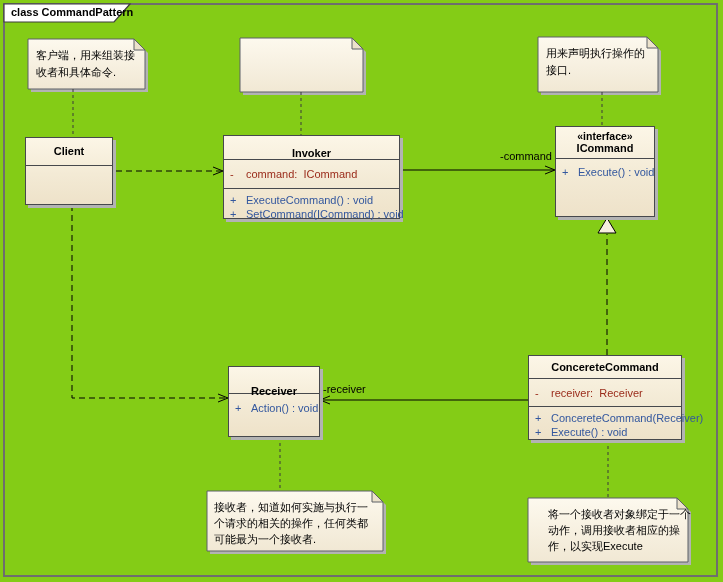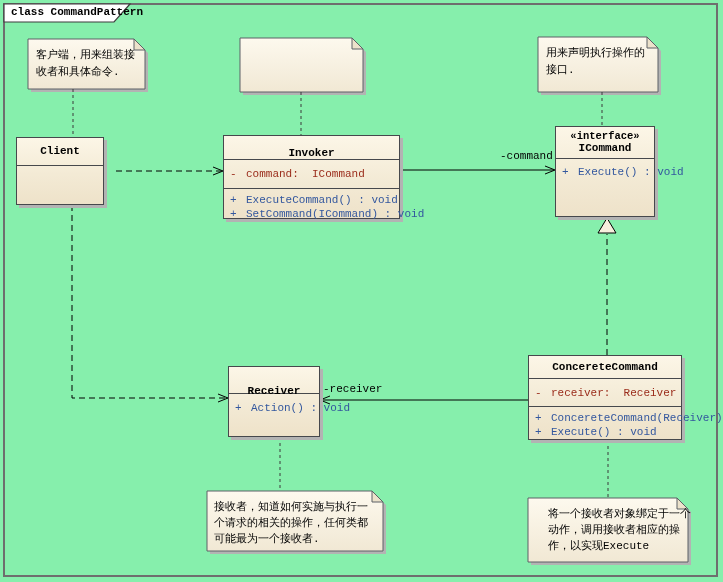--- a/index.html
+++ b/index.html
@@ -1,17 +1,17 @@
 <!DOCTYPE html>
 <html><head>
 <meta charset="utf-8">
 <style>
   html,body{margin:0;padding:0;background:#fff;}
-  #canvas{position:relative;width:723px;height:582px;background:#86efac;overflow:hidden;
-          font-family:Liberation Mono, monospace;color:#000;}
+  #canvas{position:relative;width:723px;height:582px;background:#84cc16;overflow:hidden;
+          font-family:Liberation Sans, sans-serif;color:#000;}
   
   .frame{position:absolute;left:3px;top:3px;width:715px;height:574px;border:2px solid #6e6e6e;box-sizing:border-box;}
   .frame-title{position:absolute;left:11px;top:6px;font-size:11px;font-weight:bold;white-space:pre;}
   
   svg.layer{position:absolute;left:0;top:0;width:723px;height:582px;}
   
   .cls{position:absolute;box-sizing:border-box;border:1px solid #46484c;
        background:linear-gradient(180deg,#fcf6e7 0%,#f3ead5 55%,#eee2c9 100%);
        box-shadow:3px 3px 0 #b3b3b3;font-size:11px;}
   .cls .title{text-align:center;font-weight:bold;box-sizing:border-box;}
@@ -101,21 +101,21 @@
     </g>
 
     <g>
       <path d="M607,355 V234" stroke="#000" fill="none" stroke-dasharray="6,4"></path>
       <path d="M607,218 L598,233 L616,233 Z" fill="#f6efdd" stroke="#000"></path>
     </g>
   </svg>
 
   <div class="frame-title">class CommandPattern</div>
 
-  <div class="cls" style="left:16px;top:137px;width:88px;height:68px;">
+  <div class="cls" style="left:25px;top:137px;width:88px;height:68px;">
     <div class="title" style="height:27px;padding-top:7px;">Client</div>
     <div class="compartment" style="height:40px;"></div>
   </div>
 
   <div class="cls" style="left:223px;top:135px;width:177px;height:84px;">
     <div class="title" style="height:23px;padding-top:11px;">Invoker</div>
     <div class="compartment" style="height:29px;padding-top:7px;">
       <div class="member attrtx">
         <span class="vis">-</span>
         <span>command:  ICommand</span>

